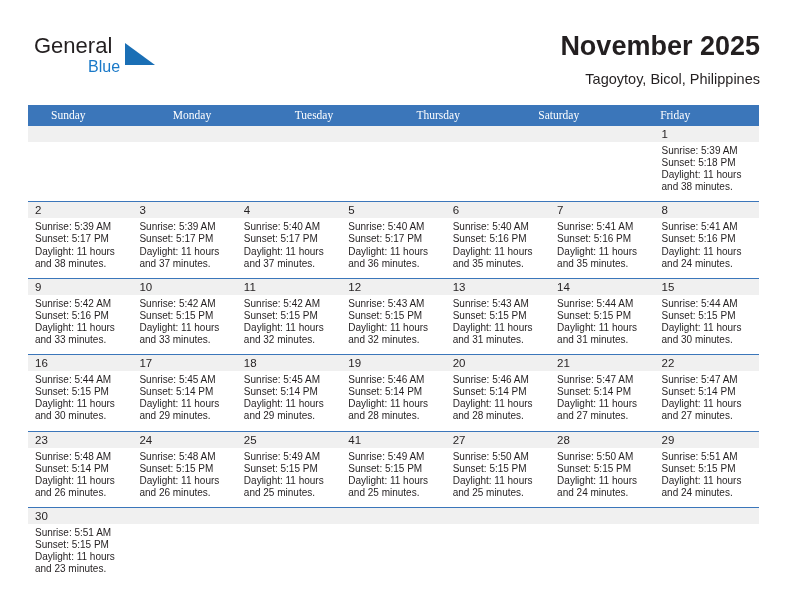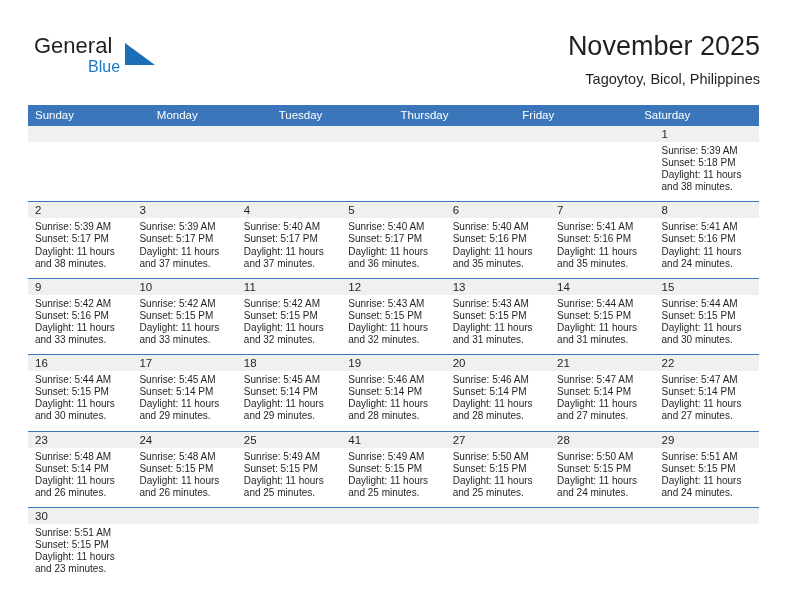--- a/index.html
+++ b/index.html
@@ -68,21 +68,21 @@
   .title-block {
     position: absolute;
     right: 0;
     top: 0;
     text-align: right;
   }
   .month-title {
     font-size: 27px;
     line-height: 33px;
     color: #231f20;
-    font-weight: normal;
+    font-weight: bold;
     margin: 0;
     font-family: "Liberation Sans", sans-serif;
     white-space: nowrap;
   }
   .location {
     font-size: 14.5px;
     line-height: 20px;
     color: #231f20;
     margin: 6px 0 16px 0;
     font-family: "Liberation Sans", sans-serif;
@@ -100,23 +100,23 @@
   .cal-head {
     display: flex;
     background: #3b76ba;
     height: 21px;
   }
   .cal-head .dow {
     flex: 1 1 0;
     color: #ffffff;
     font-size: 11.5px;
     line-height: 21px;
-    padding-left: 7px;
+    padding-left: 23px;
     box-sizing: border-box;
-    font-family: Liberation Sans, sans-serif;
+    font-family: Liberation Serif, serif;
     white-space: nowrap;
   }
 
   .week {
     display: flex;
     border-top: 1.4px solid #3b76ba;
   }
   .week:first-of-type {
     border-top: none;
   }
@@ -191,22 +191,22 @@
     </div>
 
   </div>
 
   <div class="calendar">
     <div class="cal-head">
         <div class="dow">Sunday</div>
         <div class="dow">Monday</div>
         <div class="dow">Tuesday</div>
         <div class="dow">Thursday</div>
+        <div class="dow">Saturday</div>
         <div class="dow">Friday</div>
-        <div class="dow">Saturday</div>
       </div>
     <div class="cal-body">
         <div class="week week-first">
           <div class="cell empty">
             <div class="daynum"></div>
             <div class="info">
               <div></div>
               <div></div>
               <div class="daylight"></div>
             </div>

